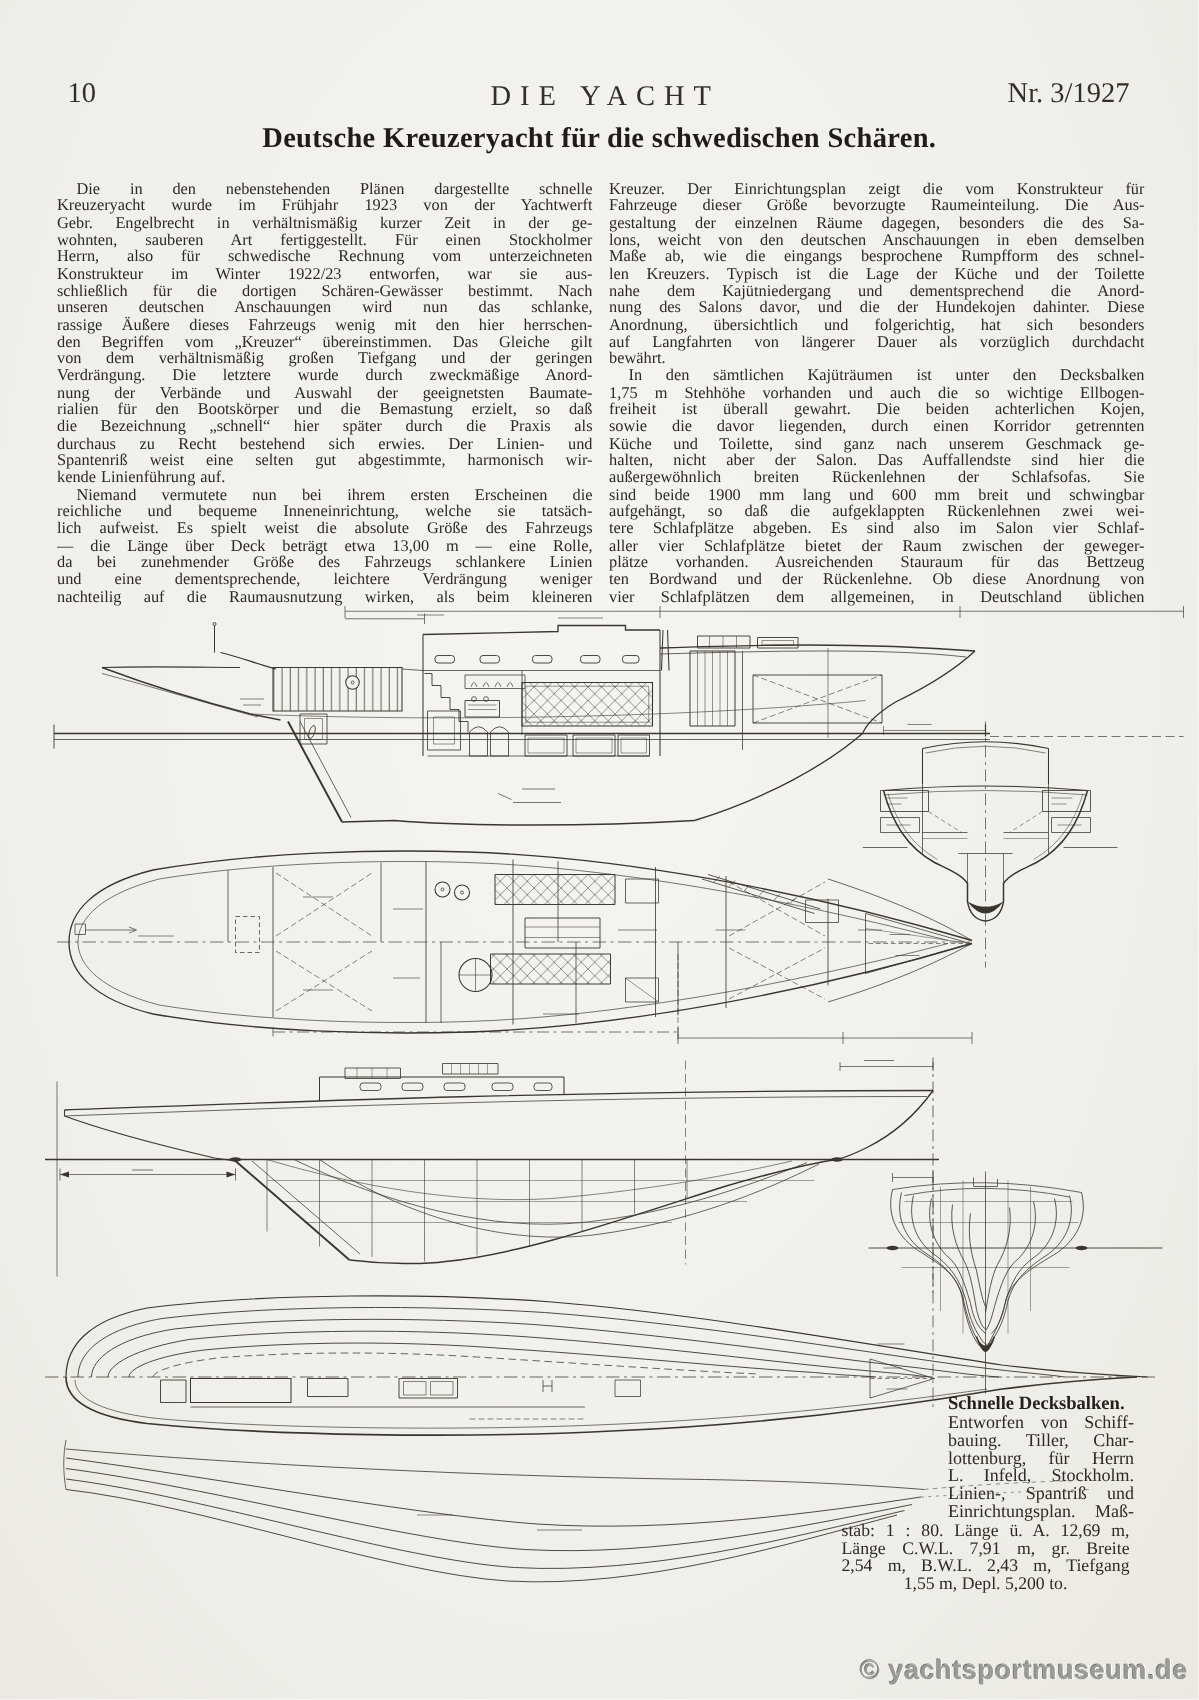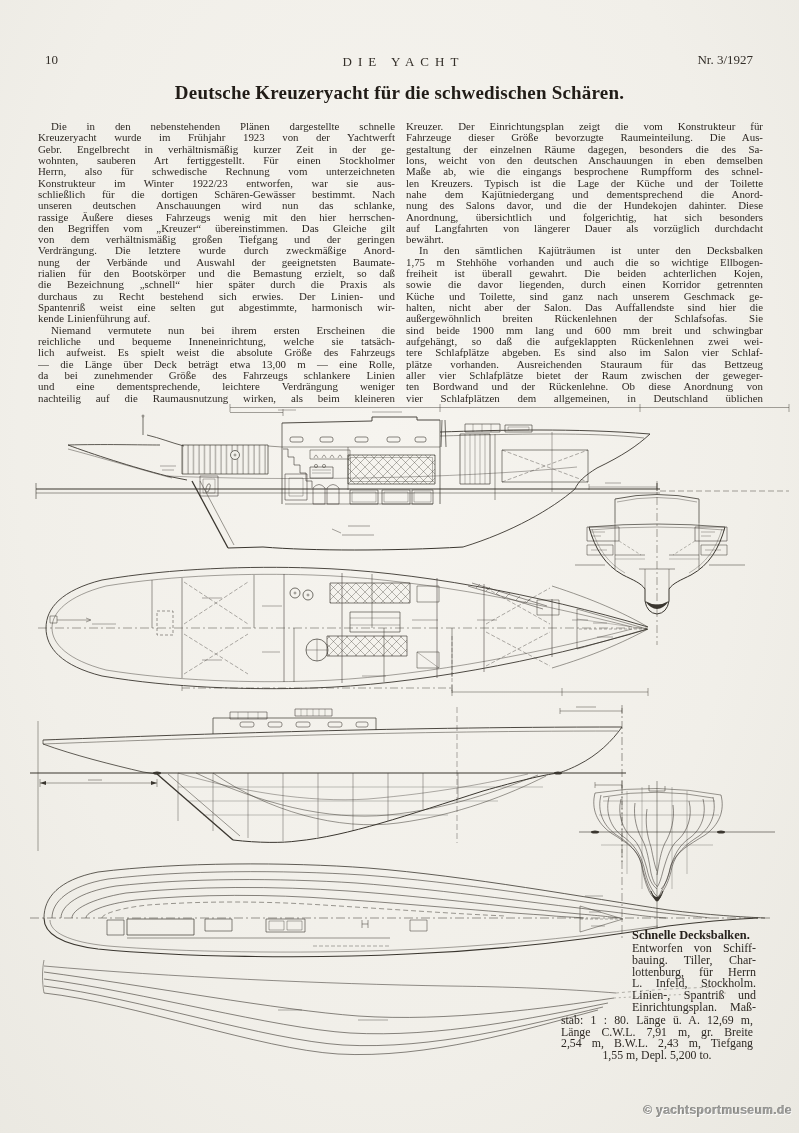--- a/index.html
+++ b/index.html
@@ -4,21 +4,21 @@
 <style>
   html,body{margin:0;padding:0;}
   body{
     width:799px;height:1133px;position:relative;overflow:hidden;
     background:radial-gradient(ellipse at 48% 38%, #f6f4ef 0%, #f1efe9 62%, #eae8e1 100%);
     font-family:"Liberation Serif", serif;
     color:#2b2622;
   }
   .abs{position:absolute;}
   
-  .hdr{font-size:13px;color:#332e28;}
+  .hdr{font-size:19px;color:#332e28;}
   .journal{letter-spacing:6px;width:100%;text-align:center;}
   
   .headline{
     top:82px;left:0;width:799px;text-align:center;
     font-size:19px;font-weight:bold;color:#211c17;letter-spacing:0.2px;
   }
   
   .col{
     width:357px;height:286px;overflow:hidden;
     font-size:10.9px;line-height:11.32px;word-spacing:0.6px;color:#2e2924;
@@ -27,21 +27,21 @@
   .line.first{text-indent:13px;}
   .line.endleft{text-align-last:left;}
   .line.endcenter{text-align-last:center;}
   
   .cap-title{font-weight:bold;font-size:12.4px;color:#26211c;}
   .cap-narrow{width:124px;font-size:12px;line-height:11.8px;color:#2e2924;font-family:Liberation Serif, serif;}
   .cap-wide{width:192px;font-size:11.8px;line-height:11.6px;color:#2e2924;}
   
   .watermark{
     font-family:"Liberation Sans", sans-serif;
-    font-weight:bold;font-size:12px;letter-spacing:0.4px;
+    font-weight:bold;font-size:18px;letter-spacing:0.4px;
     color:#9a9a98;text-shadow:0.6px 0.6px 0 #ffffff,-0.5px -0.5px 0 #77766f;
   }
   svg{display:block;}
   .fig path,.fig line,.fig polyline,.fig rect,.fig circle,.fig ellipse{vector-effect:non-scaling-stroke;}
 </style>
 </head>
 <body>
 
 <div class="abs hdr" style="left:45px;top:52px;">10</div>
 <div class="abs hdr journal" style="left:4px;top:54px;">DIE YACHT</div>
@@ -91,22 +91,22 @@
     <div class="line first">In den sämtlichen Kajüträumen ist unter den Decksbalken</div>
     <div class="line">1,75 m Stehhöhe vorhanden und auch die so wichtige Ellbogen-</div>
     <div class="line">freiheit ist überall gewahrt.  Die beiden achterlichen Kojen,</div>
     <div class="line">sowie die davor liegenden, durch einen Korridor getrennten</div>
     <div class="line">Küche und Toilette, sind ganz nach unserem Geschmack ge-</div>
     <div class="line">halten, nicht aber der Salon.  Das Auffallendste sind hier die</div>
     <div class="line">außergewöhnlich breiten Rückenlehnen der Schlafsofas.  Sie</div>
     <div class="line">sind beide 1900 mm lang und 600 mm breit und schwingbar</div>
     <div class="line">aufgehängt, so daß die aufgeklappten Rückenlehnen zwei wei-</div>
     <div class="line">tere Schlafplätze abgeben.  Es sind also im Salon vier Schlaf-</div>
+    <div class="line">aller vier Schlafplätze bietet der Raum zwischen der geweger-</div>
     <div class="line">plätze vorhanden.  Ausreichenden Stauraum für das Bettzeug</div>
-    <div class="line">aller vier Schlafplätze bietet der Raum zwischen der geweger-</div>
     <div class="line">ten Bordwand und der Rückenlehne.  Ob diese Anordnung von</div>
     <div class="line">vier Schlafplätzen dem allgemeinen, in Deutschland üblichen</div>
   </div>
 
 <div class="abs fig" style="left:32px;top:404px;">
 <svg width="760" height="160" viewBox="0 0 760 160" fill="none" stroke="#3a362f">
   <defs>
     <pattern id="vl" width="5.5" height="10" patternUnits="userSpaceOnUse">
           <path d="M2 0 V10" stroke="#3a362f" stroke-width="0.55"></path>
         </pattern>

